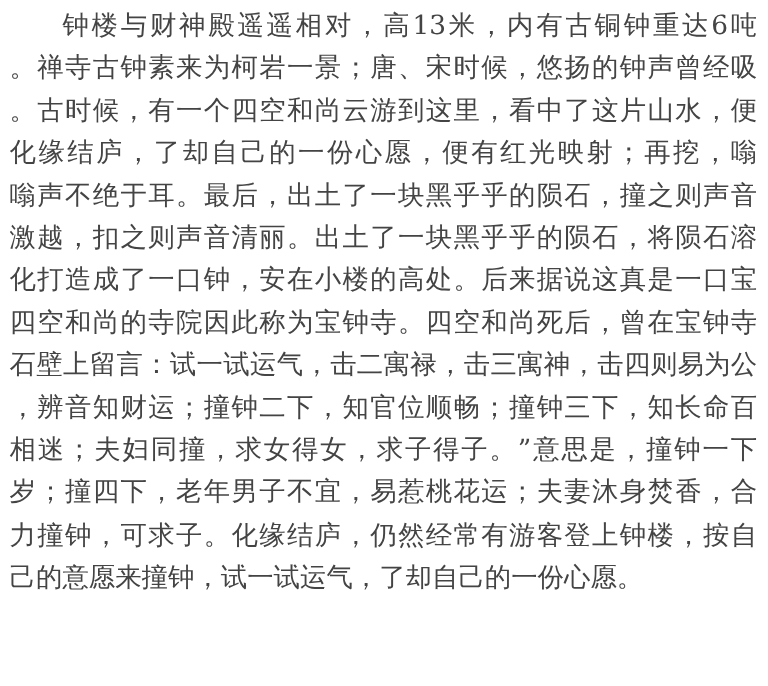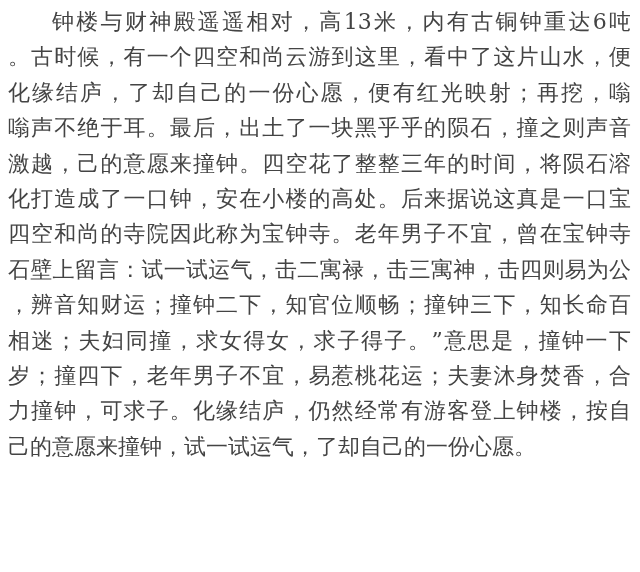--- a/index.html
+++ b/index.html
@@ -36,26 +36,27 @@
   .line.last {
     text-align-last: left;
   }
 </style>
 </head>
 <body>
 
 <div class="page">
   <div class="paragraph">
       <div class="line first">钟楼与财神殿遥遥相对，高13米，内有古铜钟重达6吨</div>
+      <div class="line">。禅寺古钟素来为柯岩一景；唐、宋时候，悠扬的钟声曾经吸</div>
       <div class="line">。古时候，有一个四空和尚云游到这里，看中了这片山水，便</div>
       <div class="line">化缘结庐，了却自己的一份心愿，便有红光映射；再挖，嗡</div>
       <div class="line">嗡声不绝于耳。最后，出土了一块黑乎乎的陨石，撞之则声音</div>
-      <div class="line">激越，己的意愿来撞钟。四空花了整整三年的时间，将陨石溶</div>
+      <div class="line">激越，扣之则声音清丽。出土了一块黑乎乎的陨石，将陨石溶</div>
       <div class="line">化打造成了一口钟，安在小楼的高处。后来据说这真是一口宝</div>
-      <div class="line">四空和尚的寺院因此称为宝钟寺。老年男子不宜，曾在宝钟寺</div>
+      <div class="line">四空和尚的寺院因此称为宝钟寺。四空和尚死后，曾在宝钟寺</div>
       <div class="line">石壁上留言：试一试运气，击二寓禄，击三寓神，击四则易为公</div>
       <div class="line">，辨音知财运；撞钟二下，知官位顺畅；撞钟三下，知长命百</div>
       <div class="line">相迷；夫妇同撞，求女得女，求子得子。”意思是，撞钟一下</div>
       <div class="line">岁；撞四下，老年男子不宜，易惹桃花运；夫妻沐身焚香，合</div>
       <div class="line">力撞钟，可求子。化缘结庐，仍然经常有游客登上钟楼，按自</div>
       <div class="line last">己的意愿来撞钟，试一试运气，了却自己的一份心愿。</div>
     </div>
 </div>
 
 </body></html>

